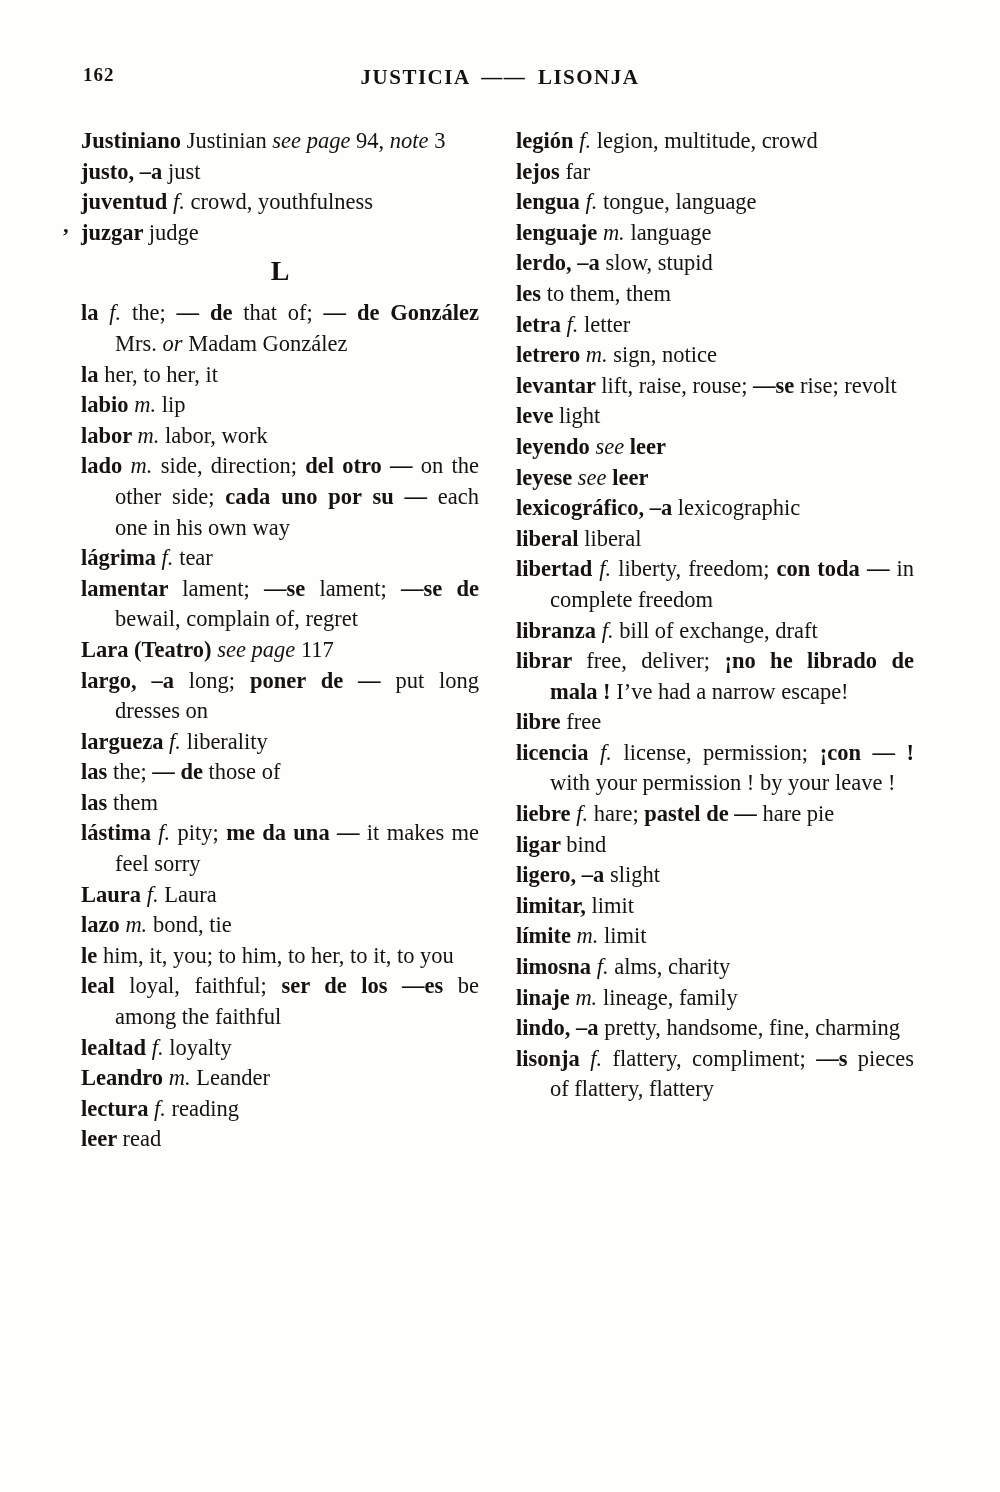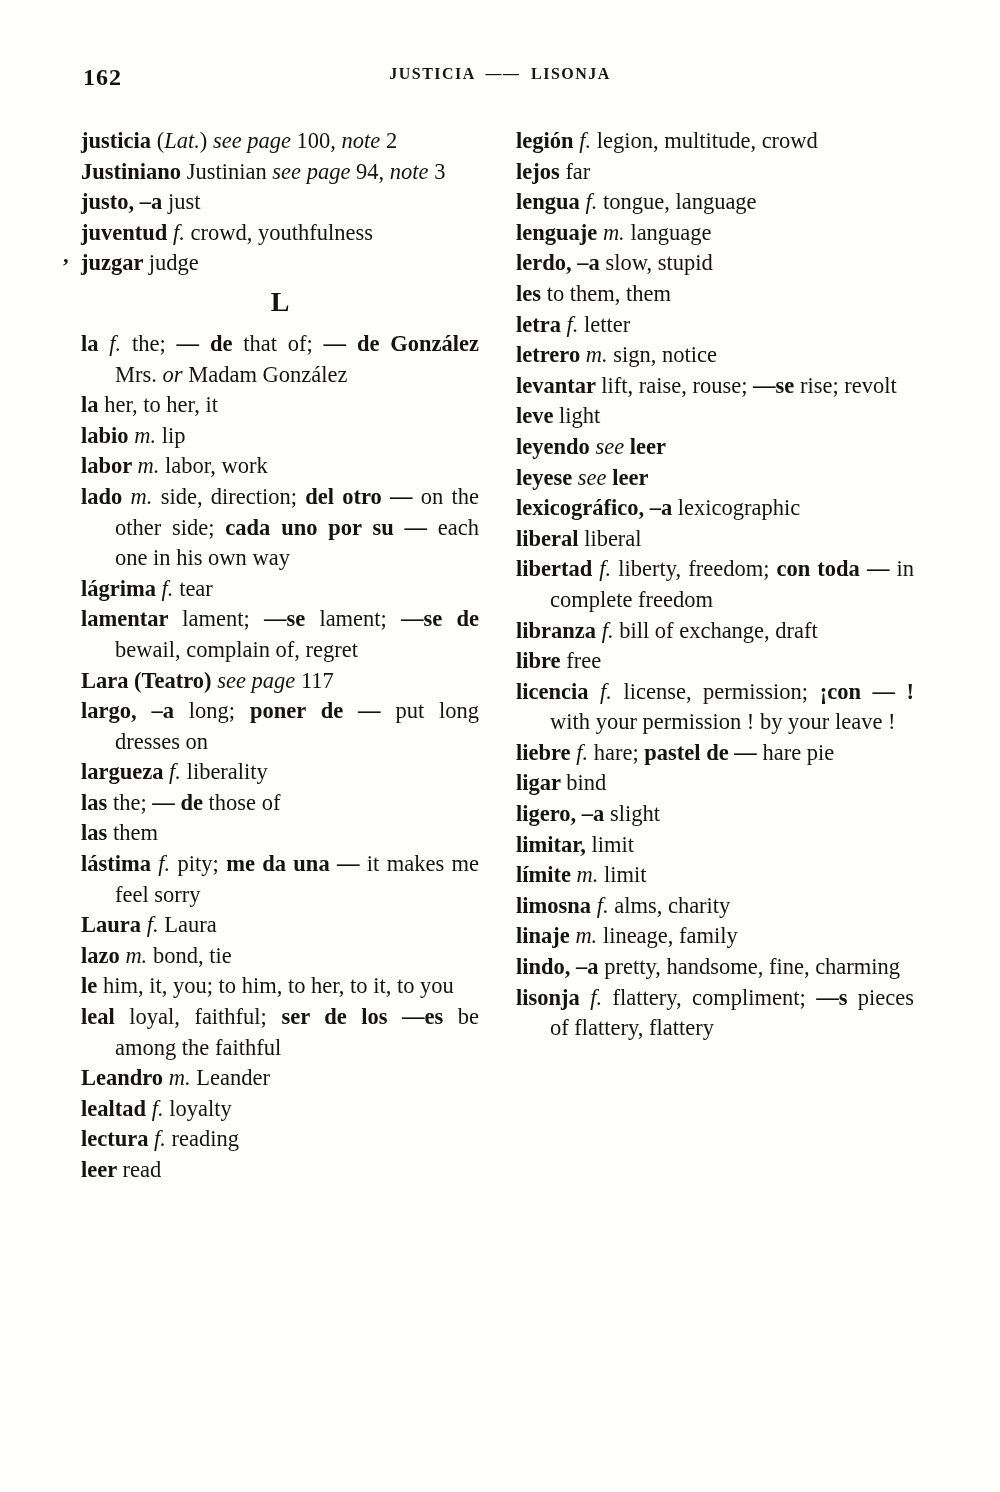--- a/index.html
+++ b/index.html
@@ -20,28 +20,28 @@
     position: absolute;
     top: 62px;
     left: 0;
     right: 0;
     height: 34px;
   }
   .pagenum {
     position: absolute;
     left: 83px;
     top: 2px;
-    font-size: 24px;
+    font-size: 19px;
     font-weight: 700;
     letter-spacing: 1px;
   }
   .headtitle {
     display: block;
     text-align: center;
-    font-size: 16px;
+    font-size: 21px;
     font-weight: 700;
     letter-spacing: 1.5px;
     word-spacing: 5px;
     padding-top: 3px;
   }
   .cols {
     position: absolute;
     top: 126px;
     left: 81px;
     display: flex;
@@ -82,21 +82,20 @@
 <body>
 
 <div class="page">
   <header class="pagehead">
     <span class="pagenum">162</span>
     <span class="headtitle">JUSTICIA —— LISONJA</span>
   </header>
   <div class="cols">
     <div class="col">
       <div>
-          <div class="entry"><span class="s-b">justicia </span><span class="s-r">(</span><span class="s-i">Lat.</span><span class="s-r">) </span><span class="s-i">see page </span><span class="s-r">100, </span><span class="s-i">note </span><span class="s-r">2</span></div>
           <div class="entry"><span class="s-b">Justiniano </span><span class="s-r">Justinian </span><span class="s-i">see page </span><span class="s-r">94, </span><span class="s-i">note </span><span class="s-r">3</span></div>
           <div class="entry"><span class="s-b">justo, –a </span><span class="s-r">just</span></div>
           <div class="entry"><span class="s-b">juventud </span><span class="s-i">f. </span><span class="s-r">crowd, youthfulness</span></div>
           <div class="entry"><span class="premark">’</span><span class="s-b">juzgar </span><span class="s-r">judge</span></div>
         </div>
       <div class="section-letter">L</div>
       <div>
           <div class="entry"><span class="s-b">la </span><span class="s-i">f. </span><span class="s-r">the; </span><span class="s-b">— de </span><span class="s-r">that of; </span><span class="s-b">— de González </span><span class="s-r">Mrs. </span><span class="s-i">or </span><span class="s-r">Madam González</span></div>
           <div class="entry"><span class="s-b">la </span><span class="s-r">her, to her, it</span></div>
           <div class="entry"><span class="s-b">labio </span><span class="s-i">m. </span><span class="s-r">lip</span></div>
@@ -107,22 +106,22 @@
           <div class="entry"><span class="s-b">Lara (Teatro) </span><span class="s-i">see page </span><span class="s-r">117</span></div>
           <div class="entry"><span class="s-b">largo, –a </span><span class="s-r">long; </span><span class="s-b">poner de — </span><span class="s-r">put long dresses on</span></div>
           <div class="entry"><span class="s-b">largueza </span><span class="s-i">f. </span><span class="s-r">liberality</span></div>
           <div class="entry"><span class="s-b">las </span><span class="s-r">the; </span><span class="s-b">— de </span><span class="s-r">those of</span></div>
           <div class="entry"><span class="s-b">las </span><span class="s-r">them</span></div>
           <div class="entry"><span class="s-b">lástima </span><span class="s-i">f. </span><span class="s-r">pity; </span><span class="s-b">me da una — </span><span class="s-r">it makes me feel sorry</span></div>
           <div class="entry"><span class="s-b">Laura </span><span class="s-i">f. </span><span class="s-r">Laura</span></div>
           <div class="entry"><span class="s-b">lazo </span><span class="s-i">m. </span><span class="s-r">bond, tie</span></div>
           <div class="entry"><span class="s-b">le </span><span class="s-r">him, it, you; to him, to her, to it, to you</span></div>
           <div class="entry"><span class="s-b">leal </span><span class="s-r">loyal, faithful; </span><span class="s-b">ser de los —es </span><span class="s-r">be among the faithful</span></div>
+          <div class="entry"><span class="s-b">lealtad </span><span class="s-i">f. </span><span class="s-r">loyalty</span></div>
           <div class="entry"><span class="s-b">Leandro </span><span class="s-i">m. </span><span class="s-r">Leander</span></div>
-          <div class="entry"><span class="s-b">lealtad </span><span class="s-i">f. </span><span class="s-r">loyalty</span></div>
           <div class="entry"><span class="s-b">lectura </span><span class="s-i">f. </span><span class="s-r">reading</span></div>
           <div class="entry"><span class="s-b">leer </span><span class="s-r">read</span></div>
         </div>
     </div>
     <div class="col">
       <div>
           <div class="entry"><span class="s-b">legión </span><span class="s-i">f. </span><span class="s-r">legion, multitude, crowd</span></div>
           <div class="entry"><span class="s-b">lejos </span><span class="s-r">far</span></div>
           <div class="entry"><span class="s-b">lengua </span><span class="s-i">f. </span><span class="s-r">tongue, language</span></div>
           <div class="entry"><span class="s-b">lenguaje </span><span class="s-i">m. </span><span class="s-r">language</span></div>
@@ -131,20 +130,21 @@
           <div class="entry"><span class="s-b">letra </span><span class="s-i">f. </span><span class="s-r">letter</span></div>
           <div class="entry"><span class="s-b">letrero </span><span class="s-i">m. </span><span class="s-r">sign, notice</span></div>
           <div class="entry"><span class="s-b">levantar </span><span class="s-r">lift, raise, rouse; </span><span class="s-b">—se </span><span class="s-r">rise; revolt</span></div>
           <div class="entry"><span class="s-b">leve </span><span class="s-r">light</span></div>
           <div class="entry"><span class="s-b">leyendo </span><span class="s-i">see </span><span class="s-b">leer</span></div>
           <div class="entry"><span class="s-b">leyese </span><span class="s-i">see </span><span class="s-b">leer</span></div>
           <div class="entry"><span class="s-b">lexicográfico, –a </span><span class="s-r">lexicographic</span></div>
           <div class="entry"><span class="s-b">liberal </span><span class="s-r">liberal</span></div>
           <div class="entry"><span class="s-b">libertad </span><span class="s-i">f. </span><span class="s-r">liberty, freedom; </span><span class="s-b">con toda — </span><span class="s-r">in complete freedom</span></div>
           <div class="entry"><span class="s-b">libranza </span><span class="s-i">f. </span><span class="s-r">bill of exchange, draft</span></div>
+          <div class="entry"><span class="s-b">librar </span><span class="s-r">free, deliver; </span><span class="s-b">¡no he librado de mala ! </span><span class="s-r">I’ve had a narrow escape!</span></div>
           <div class="entry"><span class="s-b">libre </span><span class="s-r">free</span></div>
           <div class="entry"><span class="s-b">licencia </span><span class="s-i">f. </span><span class="s-r">license, permission; </span><span class="s-b">¡con — ! </span><span class="s-r">with your permission ! by your leave !</span></div>
           <div class="entry"><span class="s-b">liebre </span><span class="s-i">f. </span><span class="s-r">hare; </span><span class="s-b">pastel de — </span><span class="s-r">hare pie</span></div>
           <div class="entry"><span class="s-b">ligar </span><span class="s-r">bind</span></div>
           <div class="entry"><span class="s-b">ligero, –a </span><span class="s-r">slight</span></div>
           <div class="entry"><span class="s-b">limitar, </span><span class="s-r">limit</span></div>
           <div class="entry"><span class="s-b">límite </span><span class="s-i">m. </span><span class="s-r">limit</span></div>
           <div class="entry"><span class="s-b">limosna </span><span class="s-i">f. </span><span class="s-r">alms, charity</span></div>
           <div class="entry"><span class="s-b">linaje </span><span class="s-i">m. </span><span class="s-r">lineage, family</span></div>
           <div class="entry"><span class="s-b">lindo, –a </span><span class="s-r">pretty, handsome, fine, charming</span></div>

